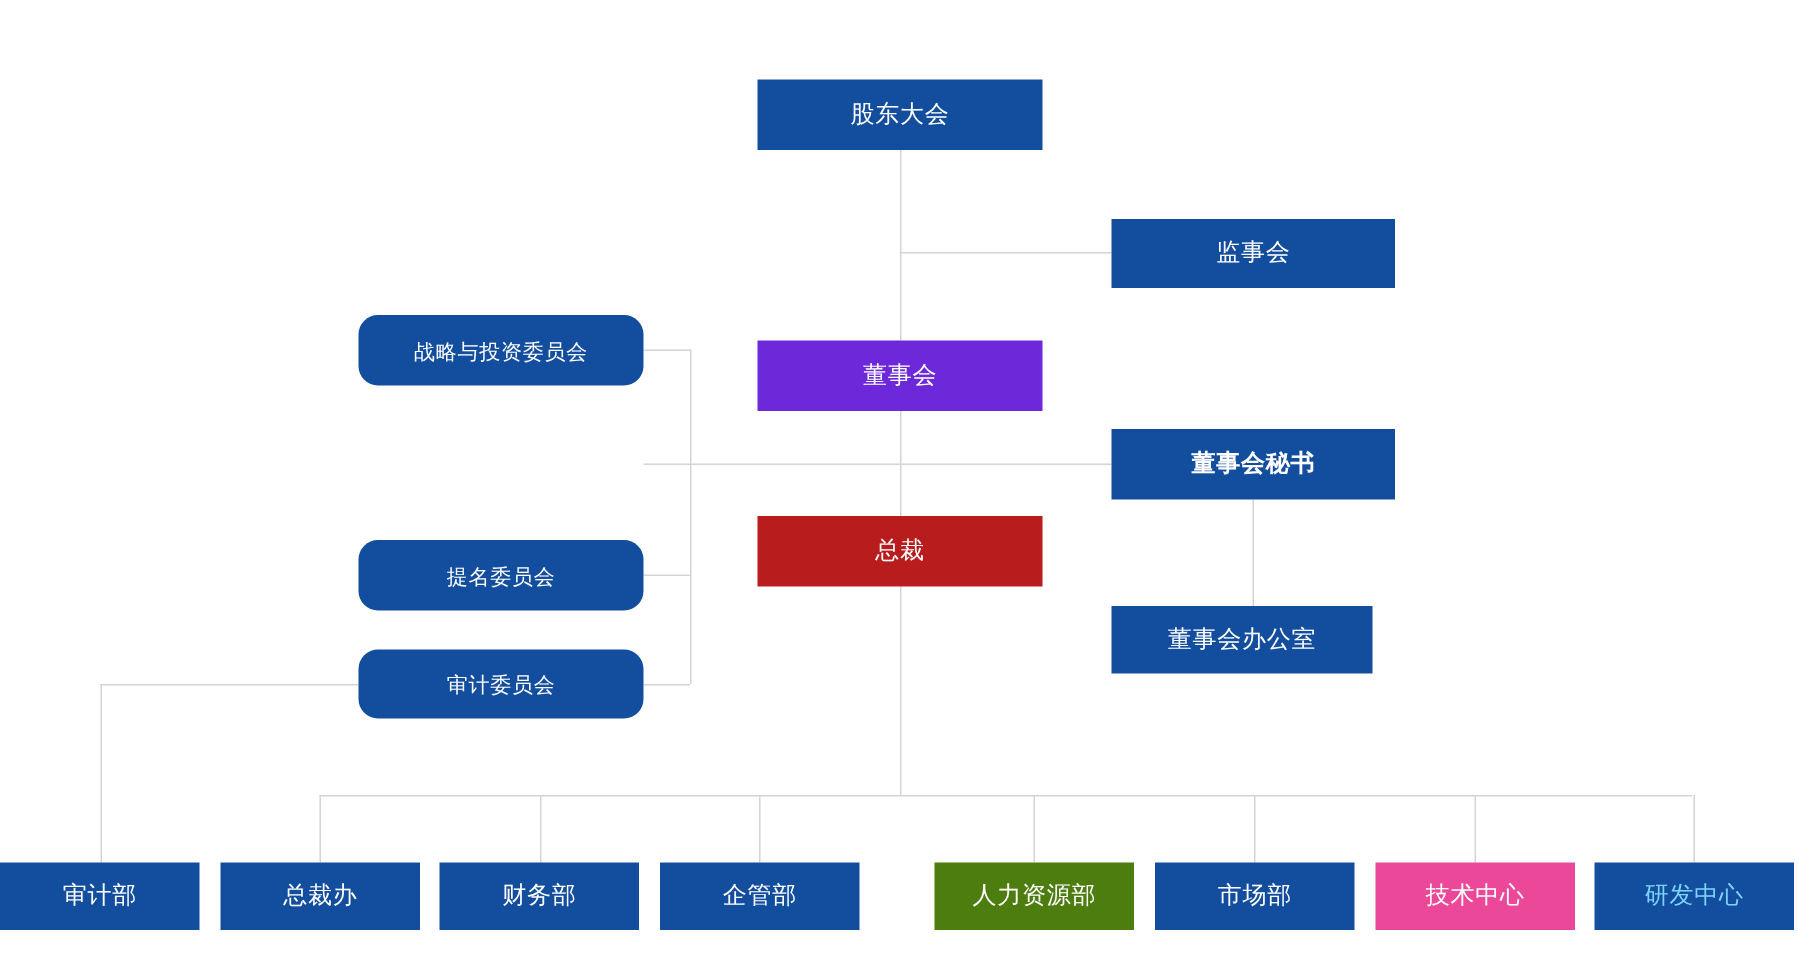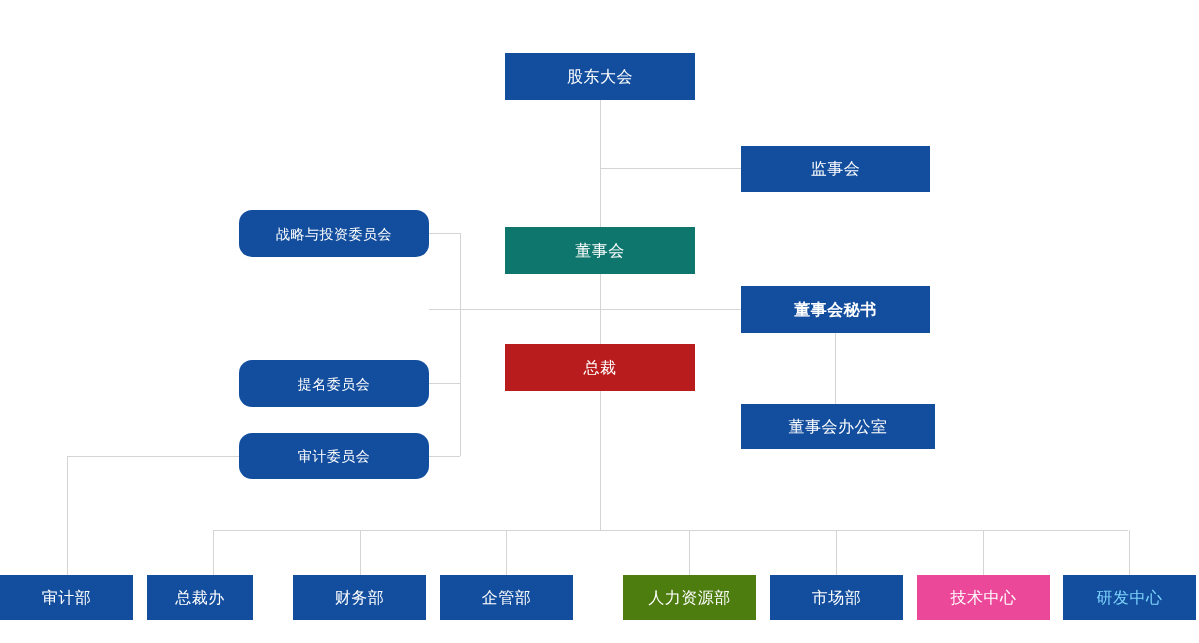--- a/index.html
+++ b/index.html
@@ -65,38 +65,38 @@
       <div class="connector v" style="left: 689px; top: 530px; height: 45px; background: rgb(212, 212, 212);"></div>
       <div class="connector v" style="left: 836px; top: 530px; height: 45px; background: rgb(212, 212, 212);"></div>
       <div class="connector v" style="left: 983px; top: 530px; height: 45px; background: rgb(212, 212, 212);"></div>
       <div class="connector v" style="left: 1129px; top: 530px; height: 45px; background: rgb(212, 212, 212);"></div>
     </div>
 
   <div class="node" style="left: 505px; top: 53px; width: 190px; height: 47px; background: rgb(19, 78, 158); color: rgb(255, 255, 255);">股东大会</div>
 
   <div class="node" style="left: 741px; top: 146px; width: 189px; height: 46px; background: rgb(19, 78, 158); color: rgb(255, 255, 255);">监事会</div>
 
-  <div class="node" style="left: 505px; top: 227px; width: 190px; height: 47px; background: #0f766e; color: rgb(255, 255, 255);">董事会</div>
+  <div class="node" style="left: 505px; top: 227px; width: 190px; height: 47px; background: #6d28d9; color: rgb(255, 255, 255);">董事会</div>
 
   <div class="node" style="left: 741px; top: 286px; width: 189px; height: 47px; background: rgb(19, 78, 158); color: rgb(255, 255, 255); font-weight: bold;">董事会秘书</div>
 
   <div class="node" style="left: 505px; top: 344px; width: 190px; height: 47px; background: #b91c1c; color: rgb(255, 255, 255);">总裁</div>
 
-  <div class="node" style="left: 741px; top: 404px; width: 194px; height: 45px; background: rgb(19, 78, 158); color: rgb(255, 255, 255); text-align: right;">董事会办公室</div>
+  <div class="node" style="left: 741px; top: 404px; width: 174px; height: 45px; background: rgb(19, 78, 158); color: rgb(255, 255, 255); text-align: right;">董事会办公室</div>
 
   <div class="node small" style="left: 239px; top: 210px; width: 190px; height: 47px; background: rgb(19, 78, 158); color: rgb(255, 255, 255);">战略与投资委员会</div>
 
 
   <div class="node small" style="left: 239px; top: 360px; width: 190px; height: 47px; background: rgb(19, 78, 158); color: rgb(255, 255, 255);">提名委员会</div>
 
   <div class="node small" style="left: 239px; top: 433px; width: 190px; height: 46px; background: rgb(19, 78, 158); color: rgb(255, 255, 255);">审计委员会</div>
 
   <div id="department-layer">
       <div class="node" style="left: 0px; top: 575px; width: 133px; height: 45px; background: rgb(19, 78, 158); color: rgb(255, 255, 255);">审计部</div>
-      <div class="node" style="left: 147px; top: 575px; width: 106px; height: 45px; background: rgb(19, 78, 158); color: rgb(255, 255, 255);">总裁办</div>
+      <div class="node" style="left: 147px; top: 575px; width: 133px; height: 45px; background: rgb(19, 78, 158); color: rgb(255, 255, 255);">总裁办</div>
       <div class="node" style="left: 293px; top: 575px; width: 133px; height: 45px; background: rgb(19, 78, 158); color: rgb(255, 255, 255);">财务部</div>
       <div class="node" style="left: 440px; top: 575px; width: 133px; height: 45px; background: rgb(19, 78, 158); color: rgb(255, 255, 255);">企管部</div>
       <div class="node" style="left: 623px; top: 575px; width: 133px; height: 45px; background: #4d7c0f; color: rgb(255, 255, 255);">人力资源部</div>
       <div class="node" style="left: 770px; top: 575px; width: 133px; height: 45px; background: rgb(19, 78, 158); color: rgb(255, 255, 255);">市场部</div>
       <div class="node" style="left: 917px; top: 575px; width: 133px; height: 45px; background: #ec4899; color: rgb(255, 255, 255);">技术中心</div>
       <div class="node" style="left: 1063px; top: 575px; width: 133px; height: 45px; background: rgb(19, 78, 158); color: #7dd3fc;">研发中心</div>
     </div>
 
 </div>
 

